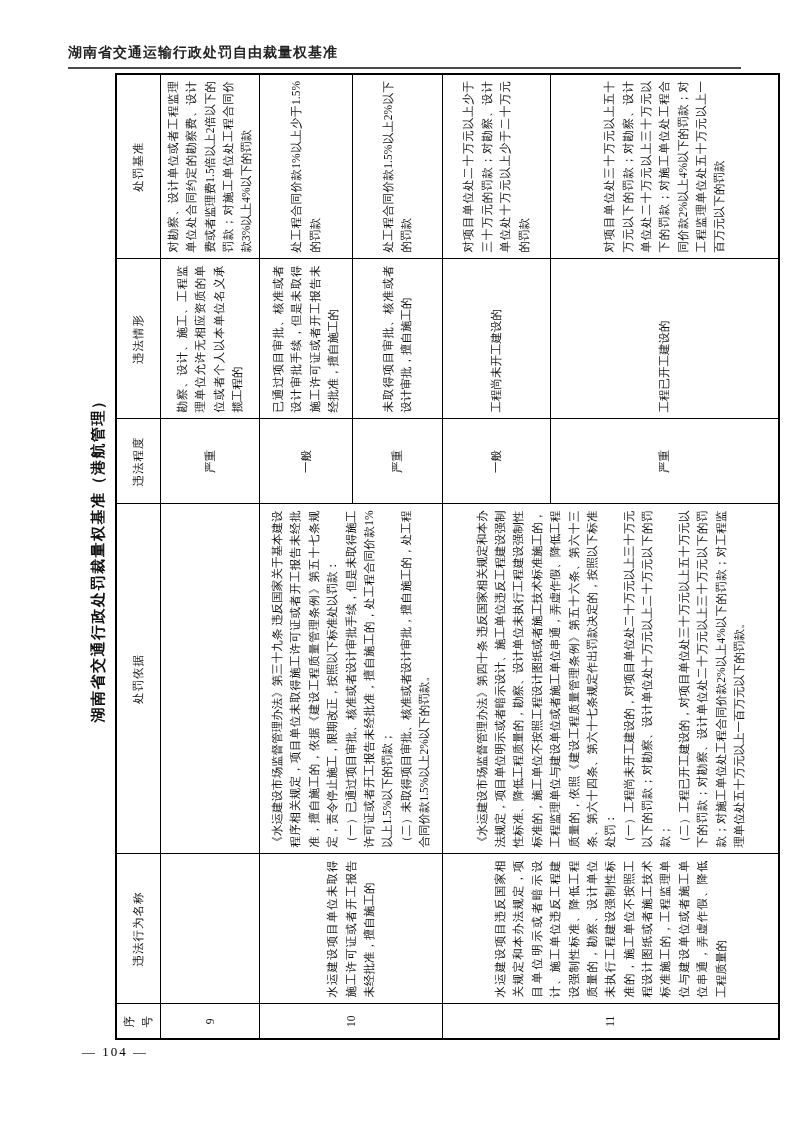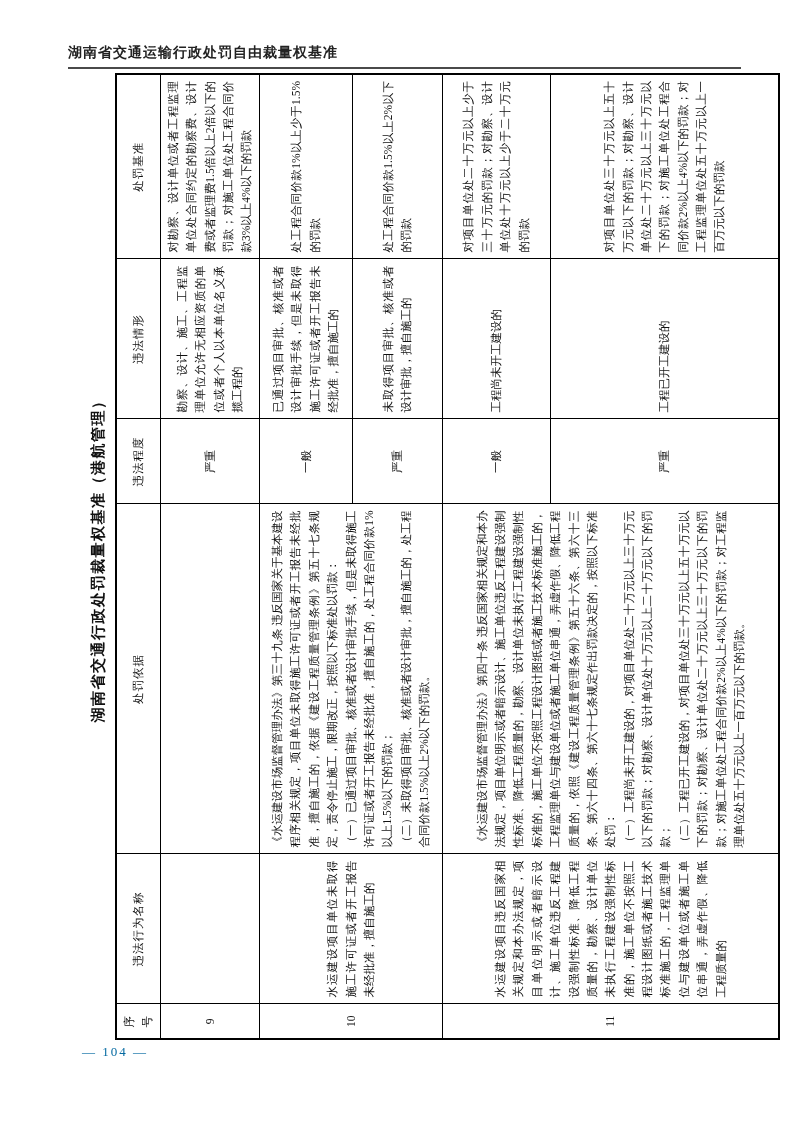--- a/index.html
+++ b/index.html
@@ -9,21 +9,21 @@
     font-family:"Liberation Serif","DejaVu Serif",serif; color:#1a1a1a;
   }
   .running-header{
     position:absolute; left:68px; top:44px; width:673px;
     font-size:14px; font-weight:bold; letter-spacing:1px; color:#222;
   }
   .header-rule{
     position:absolute; left:68px; top:67px; width:673px; height:2px; background:#4a4a4a;
   }
   .page-footer{
-    position:absolute; left:82px; top:1044px; font-size:13px; color:#0369a1; letter-spacing:2px;
+    position:absolute; left:82px; top:1044px; font-size:13px; color:#000000; letter-spacing:2px;
   }
   
   .rotated{
     position:absolute; left:85px; top:75px; width:965px; height:675px;
     transform:rotate(-90deg) translateX(-965px); transform-origin:0 0;
   }
   .table-title{
     height:30px; line-height:26px; text-align:center;
     font-size:15px; font-weight:bold; letter-spacing:1.5px; color:#111;
   }

